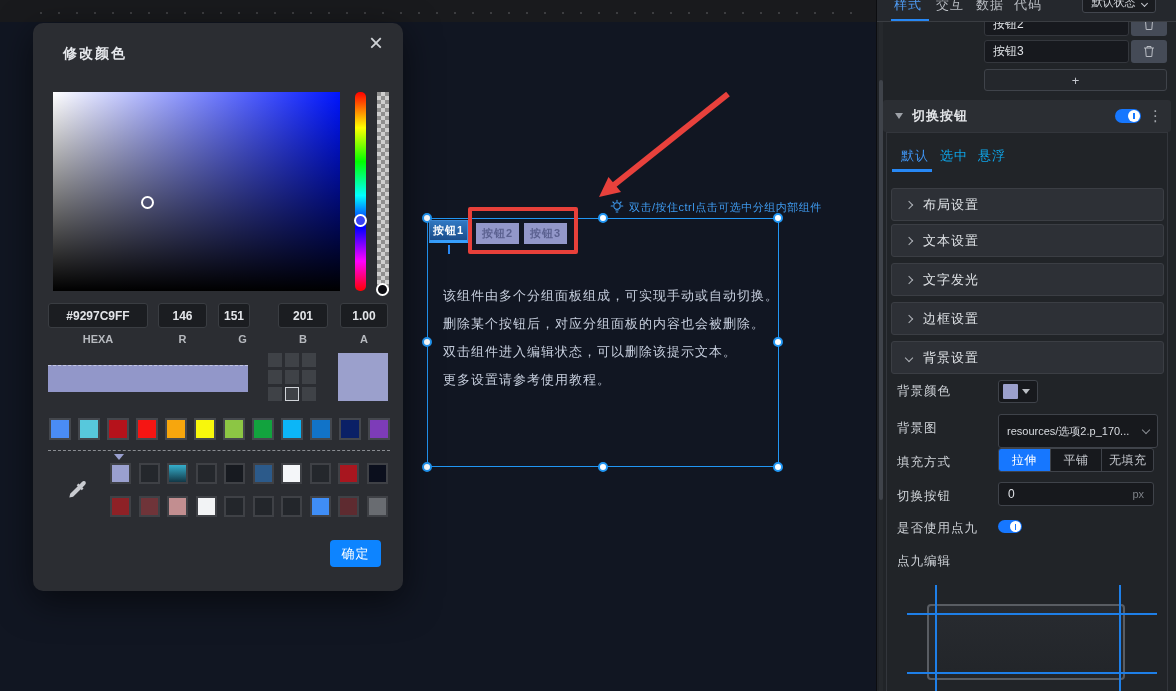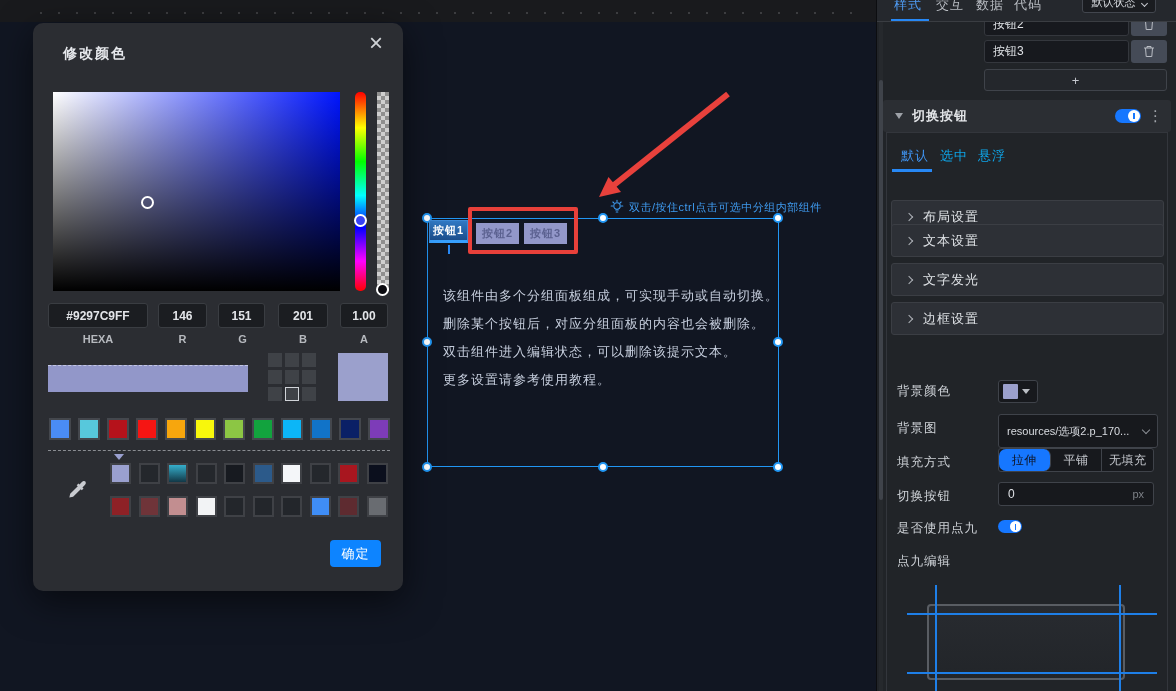--- a/index.html
+++ b/index.html
@@ -111,21 +111,21 @@
     padding:16px 8px; justify-content:space-between; }
   .bgimg-dd span { font-size:11px; color:#d8dbe0; white-space:nowrap; overflow:hidden; }
   .chev-gray { width:6px; height:6px; border-right:1.5px solid #8a8e94; border-bottom:1.5px solid #8a8e94;
     transform:rotate(45deg); flex:none; margin-top:-3px; }
 
   .seg { position:absolute; left:121px; top:448px; width:156px; height:24px; display:flex;
     border:1px solid #3f434a; border-radius:3px; overflow:hidden; background:#17191d; }
   .seg-cell { flex:1; display:flex; align-items:center; justify-content:center; font-size:12px;
     color:#c6c9cf; border-right:1px solid #3f434a; letter-spacing:0.5px; }
   .seg-cell:last-child { border-right:none; }
-  .seg-cell.active { background:#1677ff; color:#0f172a;border-radius:7px; }
+  .seg-cell.active { background:#1677ff; color:#ffffff; }
 
   .blur-input { position:absolute; left:121px; top:482px; width:156px; height:24px; background:#17191d;
     border:1px solid #3f434a; border-radius:3px; display:flex; align-items:center;
     justify-content:space-between; padding:0 9px; }
   .blur-input .val { font-size:12px; color:#dfe2e6; }
   .blur-input .unit { font-size:11px; color:#7d8187; }
 
   .np-rect { position:absolute; left:50px; top:604px; width:198px; height:76px;
     border:2px solid #595d63; border-radius:4px;
     background:linear-gradient(180deg,#282b30,#222529); }
@@ -269,35 +269,39 @@
       <span class="kebab">⋮</span>
     </div>
 
     <div class="sub-container"></div>
 
     <span class="stab active" style="left:24px">默认</span>
     <span class="stab" style="left:63px">选中</span>
     <span class="stab" style="left:101px">悬浮</span>
     <div class="stab-underline"></div>
 
-    <div class="section" style="top:200px">
+    <div class="section" style="top:188px">
       <i class="chev right"></i>
       <span class="section-title">布局设置</span>
     </div>
     <div class="section" style="top:224px">
       <i class="chev right"></i>
       <span class="section-title">文本设置</span>
     </div>
     <div class="section" style="top:302px">
       <i class="chev right"></i>
       <span class="section-title">边框设置</span>
     </div>
     <div class="section" style="top:263px">
       <i class="chev right"></i>
       <span class="section-title">文字发光</span>
+    </div>
+    <div class="section" style="top:341px">
+      <i class="chev down"></i>
+      <span class="section-title">背景设置</span>
     </div>
 
     <span class="flabel" style="top:383px">背景颜色</span>
     <div class="bgcolor-btn">
       <span class="bgcolor-chip"></span>
       <i class="tri-small"></i>
     </div>
 
     <span class="flabel" style="top:420px">背景图</span>
     <div class="bgimg-dd">
@@ -339,21 +343,21 @@
     <div class="sv-box">
       <div class="sv-cursor"></div>
     </div>
     <div class="hue-slider"></div>
     <div class="hue-handle"></div>
     <div class="alpha-slider"></div>
     <div class="alpha-handle"></div>
 
     <div class="num-box" style="left:15px;width:100px">#9297C9FF</div>
     <div class="num-box" style="left:125px;width:49px">146</div>
-    <div class="num-box" style="left:185px;width:47px">151</div>
+    <div class="num-box" style="left:185px;width:32px">151</div>
     <div class="num-box" style="left:245px;width:50px">201</div>
     <div class="num-box" style="left:307px;width:48px">1.00</div>
 
     <span class="num-label" style="left:15px;width:100px">HEXA</span>
     <span class="num-label" style="left:125px;width:49px">R</span>
     <span class="num-label" style="left:185px;width:49px">G</span>
     <span class="num-label" style="left:245px;width:50px">B</span>
     <span class="num-label" style="left:307px;width:48px">A</span>
 
     <div class="cur-bar"></div>

